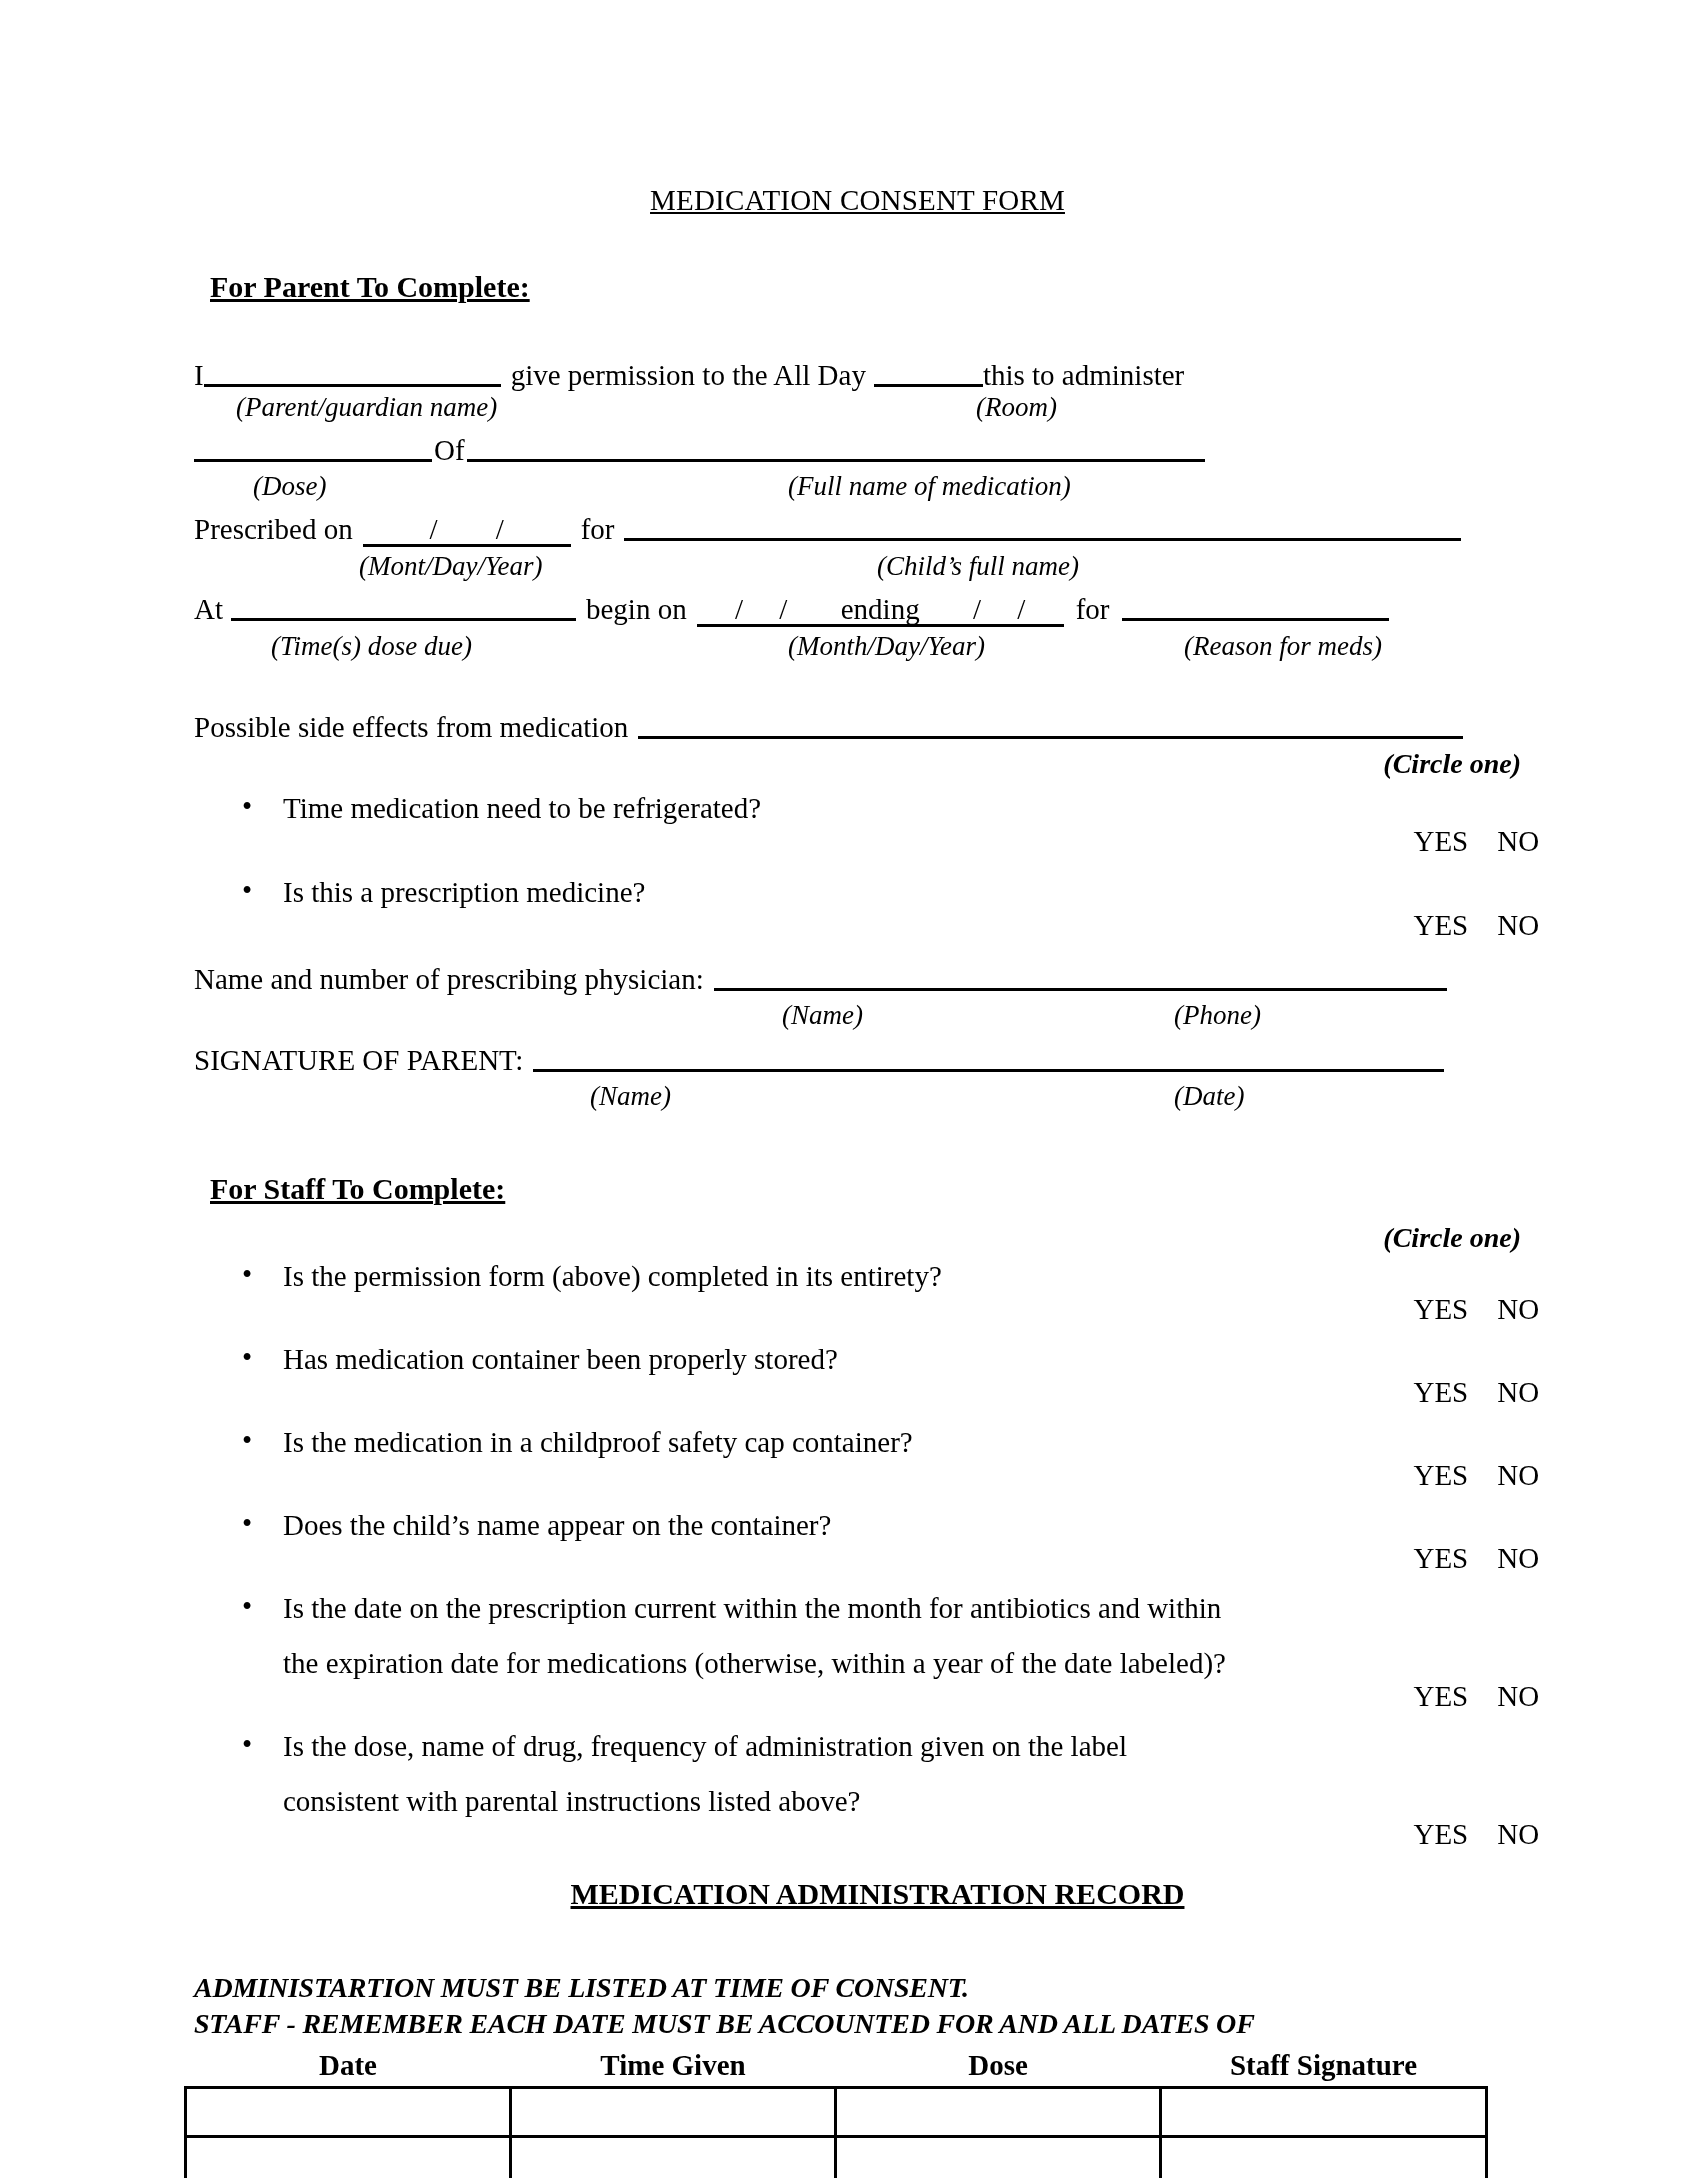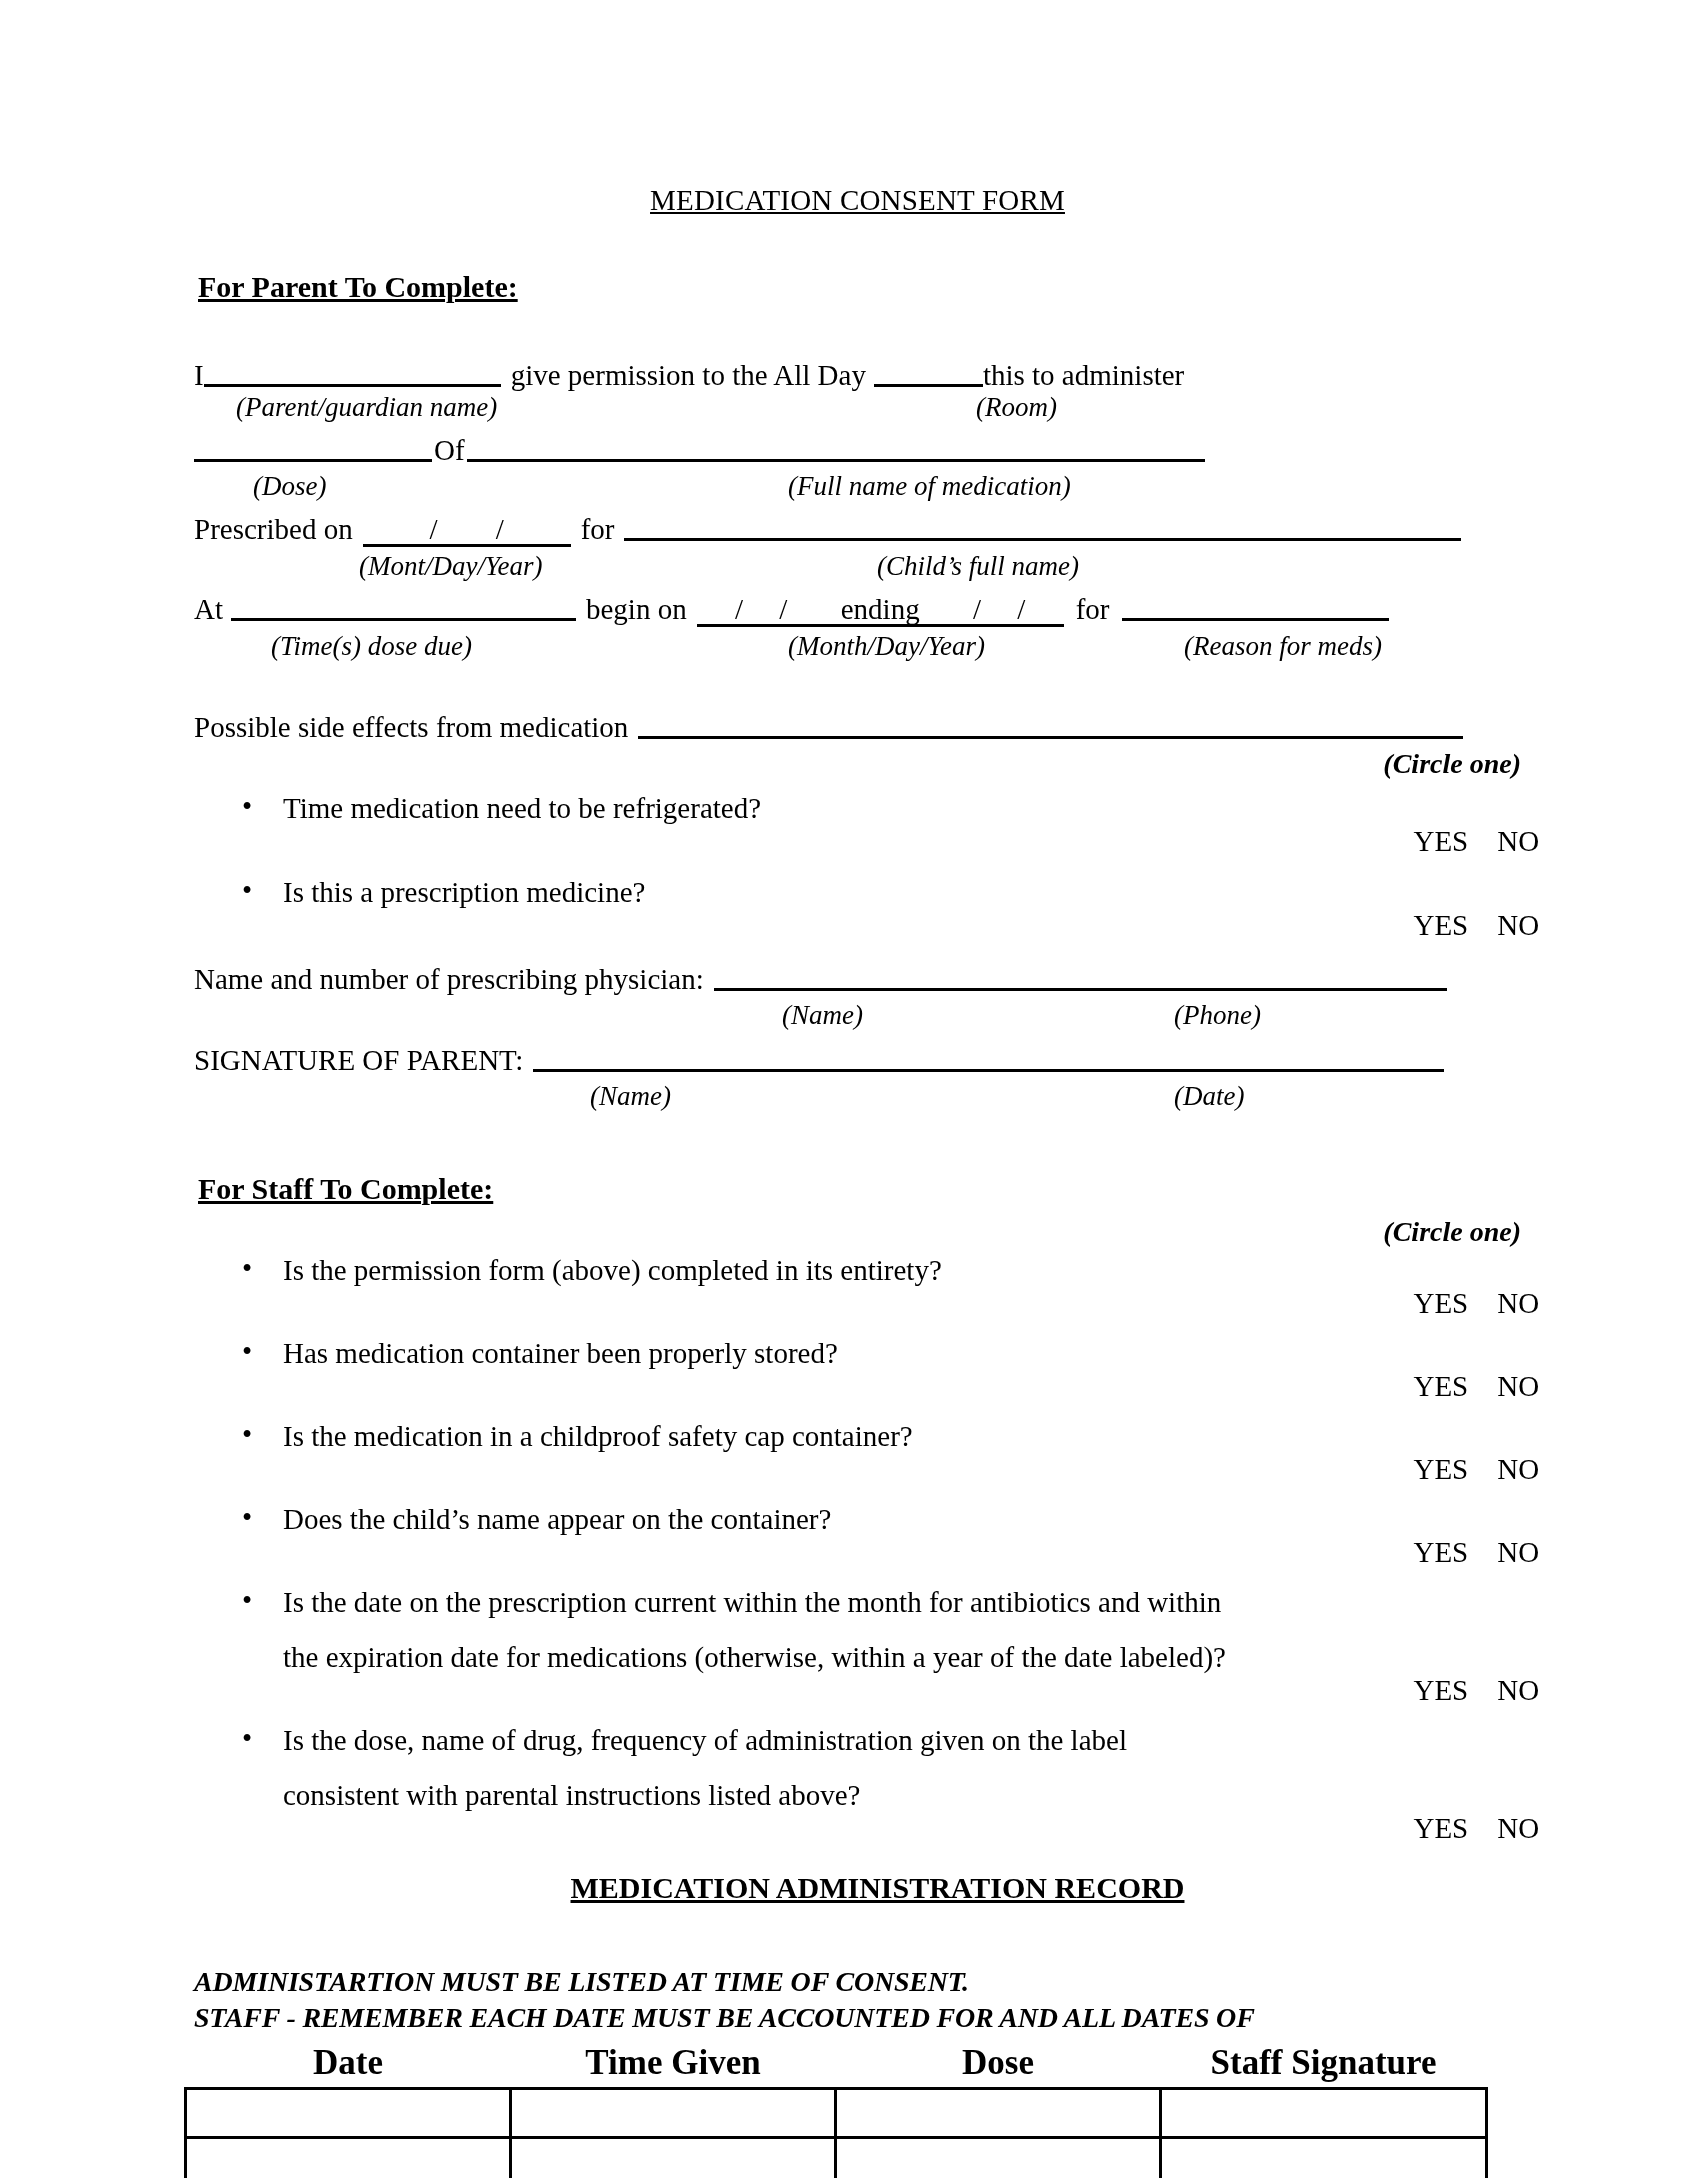--- a/index.html
+++ b/index.html
@@ -36,21 +36,21 @@
     text-align: center;
     font-size: 29px;
     letter-spacing: 0.2px;
     margin: 0 0 0 0;
   }
   .doc-title span { text-decoration: underline; }
 
   .section-head {
     font-weight: bold;
     font-size: 30px;
-    margin: 4px;
+    margin: 16px;
     font-family: Liberation Serif, serif;
   }
   .section-head span { text-decoration: underline; }
 
   
   .row {
     position: relative;
     white-space: nowrap;
     font-size: 29px;
     line-height: 1.0;
@@ -128,21 +128,21 @@
   }
 
   table.mar {
     border-collapse: collapse;
     width: 1292px;
     margin-left: -10px;
     table-layout: fixed;
   }
   table.mar th {
     font-weight: bold;
-    font-size: 35px;
+    font-size: 29px;
     padding-bottom: 4px;
     border: none;
     text-align: center;
   }
   table.mar td {
     border: 3px solid #000;
     height: 44px;
   }
   .colw1 { width: 323px; }
   .colw2 { width: 323px; }

